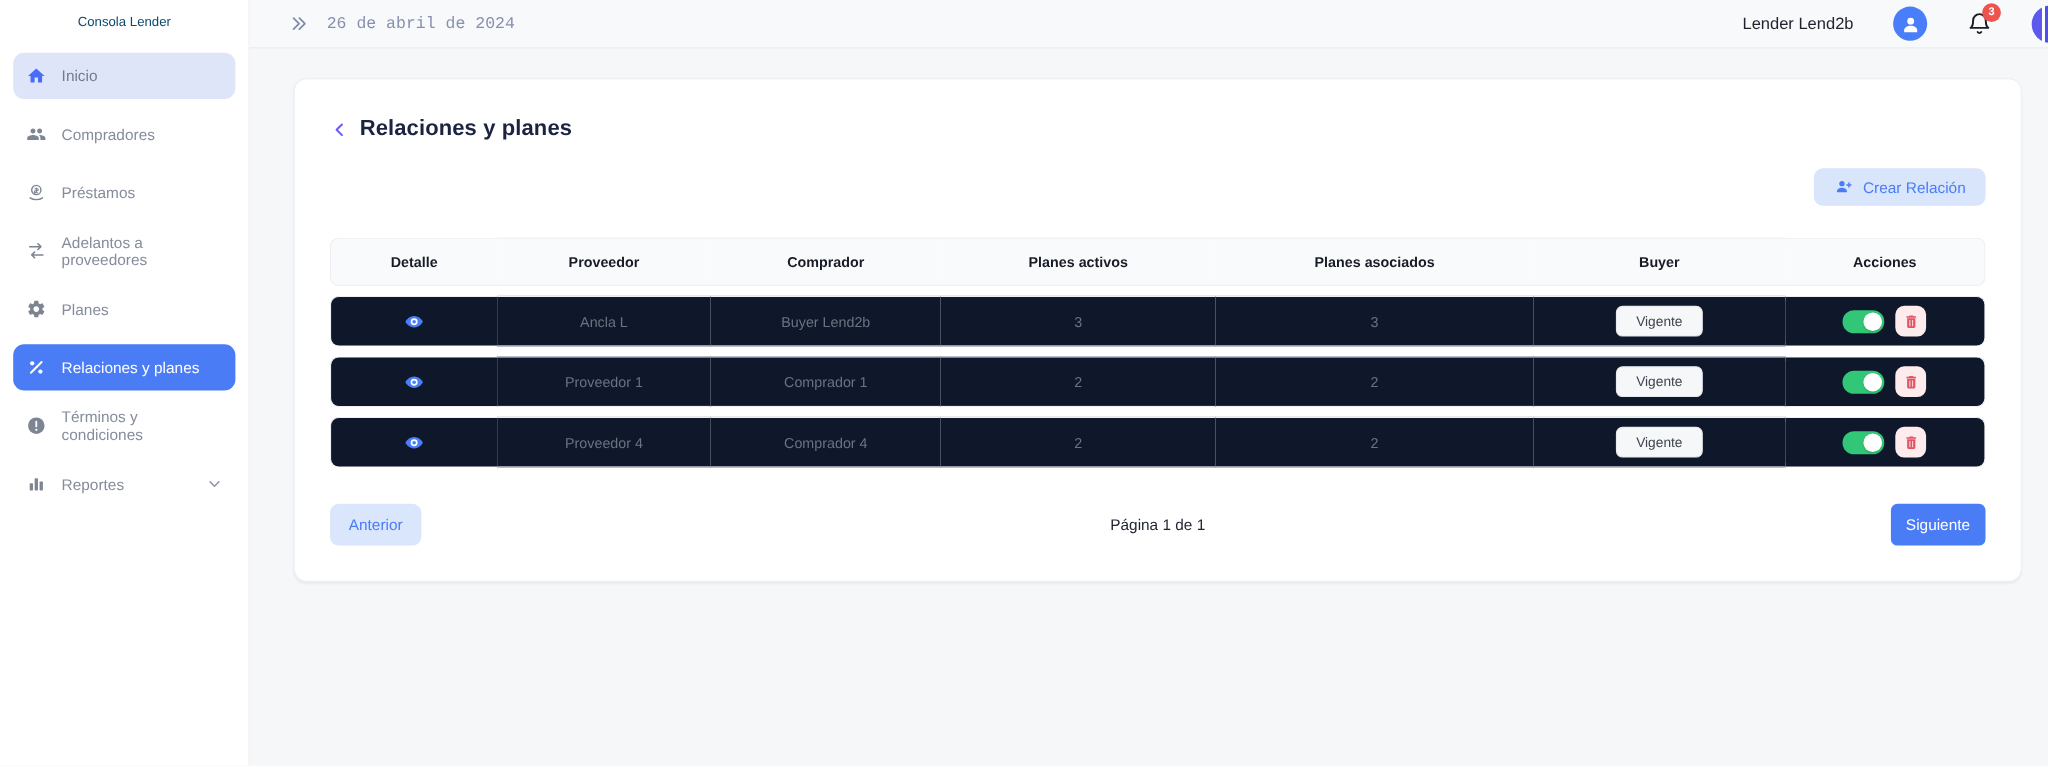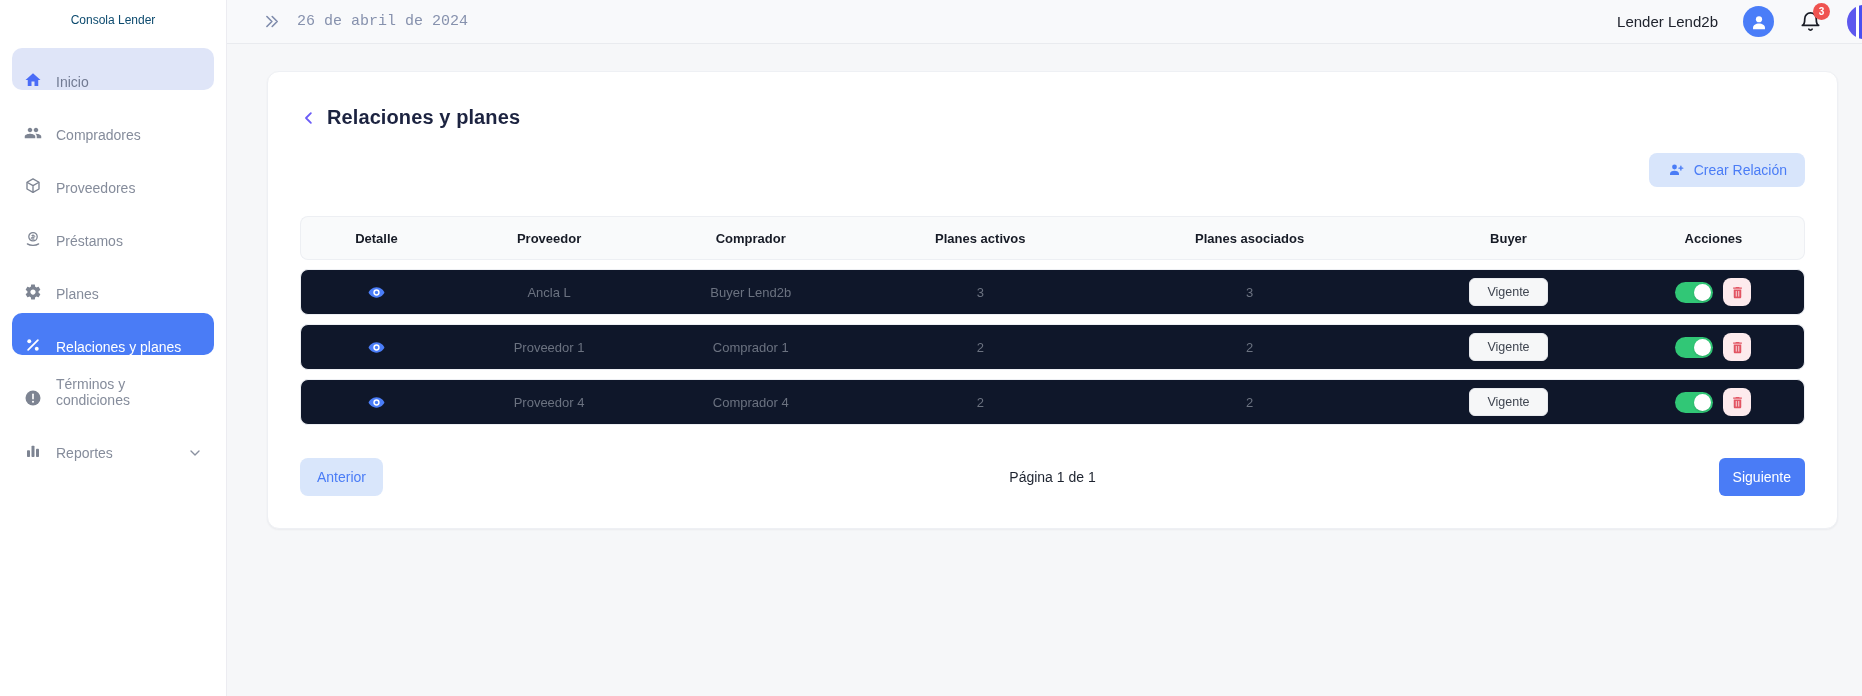--- a/index.html
+++ b/index.html
@@ -9,40 +9,40 @@
 
   
   .sidebar { width:227px; flex-shrink:0; background:#fff; border-right:1px solid #ececf1; }
   .logo-block { padding-top:10px; text-align:center; }
   .logo { font-size:30px; font-weight:700; letter-spacing:-0.5px; line-height:1.1; }
   .logo .l-lend { color:#4e66f4; }
   .logo .l-2 { color:#1d2152; }
   .logo .l-b { color:#1d2152; text-shadow:3px 0 0 #b44cf0; }
   .logo-sub { font-size:12px; color:#0c4a6e; margin-top:3px; }
   .menu { margin-top:21px; padding:0 12px; }
-  .menu-item { display:flex; align-items:flex-end; gap:13px; height:42px; padding:0 11px;
+  .menu-item { display:flex; align-items:center; gap:13px; height:42px; padding:0 11px;
                border-radius:10px; color:#858c9b; font-size:14px; margin-bottom:11px; cursor:pointer; }
   .mi-icon { width:20px; height:20px; display:flex; align-items:center; justify-content:center;
              color:#7d8492; flex-shrink:0; }
   .mi-icon svg { width:18px; height:18px; }
   .menu-item.highlight { background:#dfe5f8; color:#727b93; }
   .menu-item.highlight .mi-icon { color:#4a6cf7; }
   .menu-item.active { background:#4a7cf6; color:#fff; }
   .menu-item.active .mi-icon { color:#fff; }
   .mi-chev { margin-left:auto; color:#8a91a0; display:flex; }
   .mi-chev svg { width:16px; height:16px; }
 
   
   .main { flex:1; min-width:0; display:flex; flex-direction:column; background:#f6f7f9; }
   .topbar { height:44px; flex-shrink:0; display:flex; align-items:center;
             padding-left:36px; background:#f8f9fb; border-bottom:1px solid #e9ebef; }
   .tb-left { display:flex; align-items:center; gap:17px; color:#8691ad; font-size:15px;font-family:Liberation Mono, monospace; }
   .collapse-ic { display:flex; color:#7e8bab; cursor:pointer; }
   .collapse-ic svg { width:17px; height:17px; }
-  .tb-right { margin-left:auto; display:flex; align-items:center; gap:25px; }
+  .tb-right { margin-left:auto; display:flex; align-items:center; gap:36px; }
   .user-name { font-size:15px; color:#20242e; }
   .avatar { width:31px; height:31px; border-radius:50%; background:#4a7df8;
             display:flex; align-items:center; justify-content:center; cursor:pointer; }
   .avatar svg { width:22px; height:22px; }
   .bell-wrap { position:relative; color:#1a1d26; cursor:pointer; display:flex; }
   .bell-wrap svg { width:23px; height:23px; }
   .badge { position:absolute; top:-7px; right:-8px; min-width:17px; height:17px; padding:0 4px;
            background:#ef5350; color:#fff; font-size:10px; font-weight:700; border-radius:9px;
            display:flex; align-items:center; justify-content:center; }
   .globe { width:34px; height:34px; flex-shrink:0; border-radius:50%; margin-right:-19px; cursor:pointer;
@@ -116,36 +116,35 @@
       <div class="menu-item">
         <span class="mi-icon">
           <svg viewBox="0 0 24 24" fill="currentColor">
               <path d="M16 11c1.66 0 2.99-1.34 2.99-3S17.66 5 16 5s-3 1.34-3 3 1.34 3 3 3zm-8 0c1.66 0 2.99-1.34 2.99-3S9.66 5 8 5 5 6.34 5 8s1.34 3 3 3zm0 2c-2.33 0-7 1.17-7 3.5V19h14v-2.5c0-2.33-4.67-3.5-7-3.5zm8 0c-.29 0-.62.02-.97.05 1.16.84 1.97 1.97 1.97 3.45V19h6v-2.5c0-2.33-4.67-3.5-7-3.5z"></path>
             </svg>
         </span>
         <span>Compradores</span>
       </div>
       <div class="menu-item">
         <span class="mi-icon">
-          <svg viewBox="0 0 24 24" fill="none" stroke="currentColor" stroke-width="1.8" stroke-linejoin="round">
-              <path d="M12 2.5l8 4.5v9l-8 4.5-8-4.5V7z"></path>
-              <path d="M4 7l8 4.5L20 7M12 11.5v9"></path>
-            </svg>
-        </span>
-        <span>Proveedores</span>
-      </div>
-      <div class="menu-item">
-        <span class="mi-icon">
           <svg viewBox="0 0 24 24" fill="none" stroke="currentColor" stroke-width="1.7">
               <circle cx="12" cy="9" r="5.6"></circle>
               <path d="M12 5.8v6.4M10 7.4h3.2a1.2 1.2 0 010 2.4h-2.4a1.2 1.2 0 000 2.4H14" stroke-width="1.3"></path>
               <path d="M4.5 18.5c2.2 1.6 4.4 2.1 7.5 2.1s5.3-.5 7.5-2.1" stroke-linecap="round"></path>
             </svg>
         </span>
         <span>Préstamos</span>
+      </div>
+      <div class="menu-item">
+        <span class="mi-icon">
+          <svg viewBox="0 0 24 24" fill="none" stroke="currentColor" stroke-width="1.9" stroke-linecap="round" stroke-linejoin="round">
+              <path d="M4 7h13M14 3.5L17.5 7 14 10.5M20 17H7M10 13.5L6.5 17l3.5 3.5"></path>
+            </svg>
+        </span>
+        <span>Adelantos a proveedores</span>
       </div>
       <div class="menu-item">
         <span class="mi-icon">
           <svg viewBox="0 0 24 24" fill="currentColor">
               <path d="M19.43 12.98c.04-.32.07-.64.07-.98s-.03-.66-.07-.98l2.11-1.65c.19-.15.24-.42.12-.64l-2-3.46c-.12-.22-.39-.3-.61-.22l-2.49 1c-.52-.4-1.08-.73-1.69-.98l-.38-2.65C14.46 2.18 14.25 2 14 2h-4c-.25 0-.46.18-.49.42l-.38 2.65c-.61.25-1.17.59-1.69.98l-2.49-1c-.23-.09-.49 0-.61.22l-2 3.46c-.13.22-.07.49.12.64l2.11 1.65c-.04.32-.07.65-.07.98s.03.66.07.98l-2.11 1.65c-.19.15-.24.42-.12.64l2 3.46c.12.22.39.3.61.22l2.49-1c.52.4 1.08.73 1.69.98l.38 2.65c.03.24.24.42.49.42h4c.25 0 .46-.18.49-.42l.38-2.65c.61-.25 1.17-.59 1.69-.98l2.49 1c.23.09.49 0 .61-.22l2-3.46c.12-.22.07-.49-.12-.64l-2.11-1.65zM12 15.5c-1.93 0-3.5-1.57-3.5-3.5s1.57-3.5 3.5-3.5 3.5 1.57 3.5 3.5-1.57 3.5-3.5 3.5z"></path>
             </svg>
         </span>
         <span>Planes</span>
       </div>
       <div class="menu-item active">

